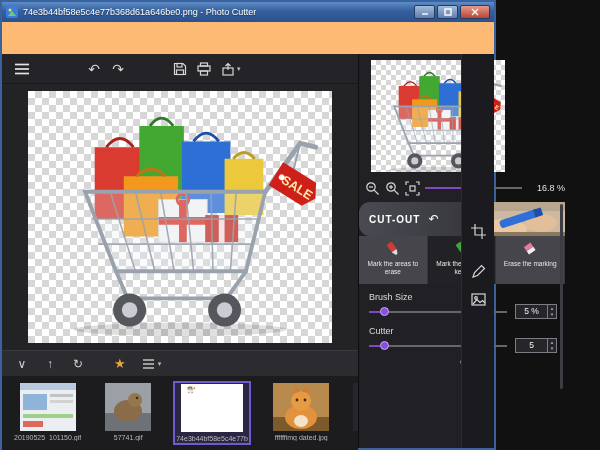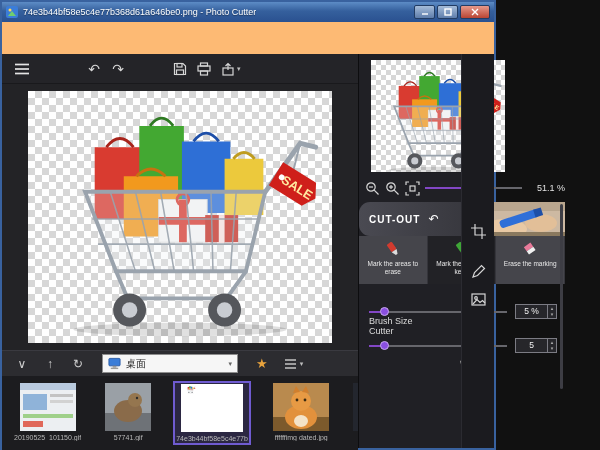--- a/index.html
+++ b/index.html
@@ -69,21 +69,21 @@
   .cutout-undo { font-size:12px; color:#fff; margin-left:8px; }
   .banner { margin-left:auto; width:88px; height:34px; }
   .banner svg { display:block; width:88px; height:34px; }
 
   .toolbtns { position:absolute; top:182px; left:0; width:206px; height:48px; display:flex; }
   .tbtn { flex:1; background:#45454b; border-right:1px solid #35353b; display:flex; flex-direction:column; align-items:center; padding-top:5px; gap:3px; }
   .tbtn.selected { background:#222226; }
   .tbtn .lbl { font-size:6.5px; line-height:1.25; color:#e8e8e8; text-align:center; padding:0 3px; }
 
   .param-label { position:absolute; left:10px; font-size:9px; color:#dcdcdc; }
-  .pl1 { top:238px;margin-top:24px; } .pl2 { top:272px; }
+  .pl1 { top:238px; } .pl2 { top:272px; }
   .param-row { position:absolute; left:10px; width:188px; display:flex; align-items:center; gap:8px; }
   .pr1 { top:250px; } .pr2 { top:284px; }
   .valuebox { width:42px; height:15px; border:1px solid #7c7c84; background:#26262a; display:flex; align-items:stretch; flex:0 0 auto; }
   .vtext { flex:1; font-size:8.5px; color:#f0f0f0; text-align:center; line-height:13px; }
   .spin { width:9px; border-left:1px solid #7c7c84; display:flex; flex-direction:column; align-items:center; justify-content:center; color:#aaa; font-size:5px; line-height:1.1; }
 
   .panel-chevron { position:absolute; top:304px; left:0; width:206px; text-align:center; color:#9c9c9c; font-size:9px; }
 
   .panel-scroll { position:absolute; left:201px; top:150px; width:3px; height:185px; background:#3d3d44; border-radius:2px; }
 
@@ -224,29 +224,20 @@
           <svg viewBox="0 0 300 260">
               <use href="#cart-art"></use>
             </svg>
         </div>
       </div>
 
       <div class="navbar">
         <span class="nbi">∨</span>
         <span class="nbi">↑</span>
         <span class="nbi">↻</span>
-        <span class="location">
-          <svg width="13" height="13" viewBox="0 0 14 13">
-              <rect x="1" y="1" width="12" height="8" rx="1" fill="#3b7dd8" stroke="#2a5ca8"></rect>
-              <rect x="5" y="9" width="4" height="2" fill="#9a9a9a"></rect>
-              <rect x="3" y="11" width="8" height="1.5" fill="#9a9a9a"></rect>
-            </svg>
-          <span class="loc-text">桌面</span>
-          <span class="loc-caret">▾</span>
-        </span>
         <span class="star">★</span>
         <span class="viewbtn">
           <svg width="13" height="12" viewBox="0 0 13 12">
               <g stroke="#cfcfcf" stroke-width="1.4">
                 <line x1="1" y1="2" x2="12" y2="2"></line>
                 <line x1="1" y1="6" x2="12" y2="6"></line>
                 <line x1="1" y1="10" x2="12" y2="10"></line>
               </g>
             </svg>
           <span class="caret-sm">▾</span>
@@ -345,21 +336,21 @@
           <svg width="15" height="15" viewBox="0 0 15 15">
               <path d="M1 4 V1 H4 M11 1 H14 V4 M14 11 V14 H11 M4 14 H1 V11" class="st"></path>
               <rect x="5" y="5" width="5" height="5" class="st"></rect>
             </svg>
         </span>
         <span class="slider">
           <span class="track"></span>
             <span class="fill" style="width:45%"></span>
             <span class="knob" style="left:45%"></span>
         </span>
-        <span class="zoomlabel">51.1 %</span>
+        <span class="zoomlabel">16.8 %</span>
       </div>
 
       <div class="cutout-header">
         <span class="cutout-title">CUT-OUT</span>
         <span class="cutout-undo">↶</span>
         <span class="banner">
           <svg viewBox="0 0 88 34" preserveAspectRatio="none">
               <rect width="88" height="34" fill="#cdb9a2"></rect>
               <rect width="88" height="9" fill="#b9a68e"></rect>
               <ellipse cx="28" cy="27" rx="22" ry="10" fill="#e9c9a4"></ellipse>

